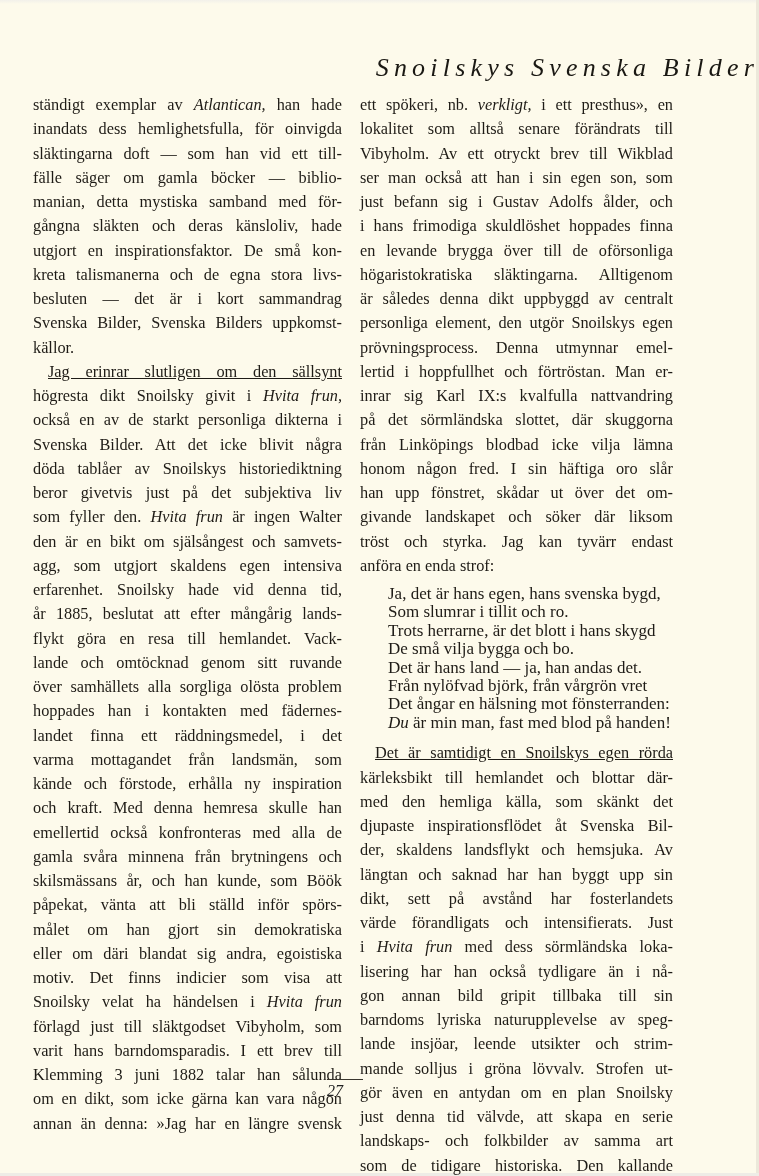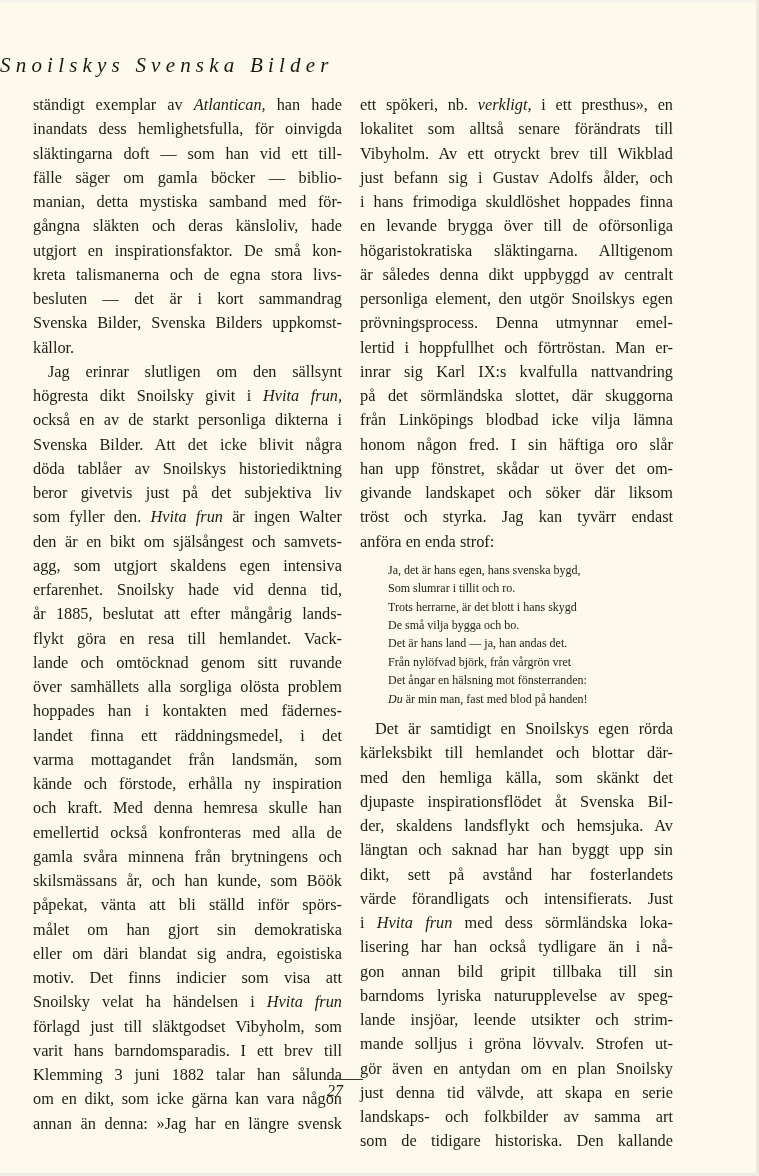--- a/index.html
+++ b/index.html
@@ -16,42 +16,42 @@
   }
   .page-edge-right {
     position: absolute; right: 0; top: 0; width: 3px; height: 1176px;
     background: #ece8da;
   }
   .page-edge-bottom {
     position: absolute; left: 0; bottom: 0; width: 759px; height: 3px;
     background: #eeece6;
   }
   .running-head {
-    position: absolute; left: 0; top: 53px; width: 759px; text-align: left;
+    position: absolute; left: 0; top: 53px; width: 759px; text-align: right;
     font-family: "Liberation Serif", serif; font-style: italic;
-    font-size: 21px; letter-spacing: 5.2px; color: #1a1813;
-    box-sizing: border-box;
+    font-size: 26px; letter-spacing: 5.2px; color: #1a1813;
+    padding-left: 20px; box-sizing: border-box;
   }
   .column {
     position: absolute; top: 93px;
     font-family: "Liberation Serif", serif;
     font-size: 16.3px; line-height: 24.25px;
   }
   .col-left { left: 33px; width: 309px; }
   .col-right { left: 360px; width: 313px; }
   .line {
     display: block; white-space: nowrap; text-align: justify;
     text-align-last: justify; height: 24.25px; overflow: visible;
   }
   .line.last { text-align-last: left; }
-  .line.indent { padding-left: 15px; }
+  .line.indent { padding-left: 15px; text-decoration: underline; }
   .it { font-style: italic; }
   .poem {
     margin-top: 7px; margin-bottom: 9px; padding-left: 28px;
-    font-size: 12px; line-height: 18.4px;
+    font-size: 17px; line-height: 18.4px;
   }
   .poem .pline { display: block; white-space: nowrap; }
   .folio-rule {
     position: absolute; left: 327px; top: 1079px; width: 36px; height: 1px;
     background: #3a362e;
   }
   .folio {
     position: absolute; left: 327px; top: 1082px; width: 36px; text-align: left;
     font-family: "Liberation Serif", serif; font-style: italic; font-size: 16px;
     color: #222;
@@ -110,20 +110,21 @@
     <span class="line"><span>Klemming 3 juni 1882 talar han sålunda</span></span>
     <span class="line"><span>om en dikt, som icke gärna kan vara någon</span></span>
     <span class="line"><span>annan än denna: »Jag har en längre svensk</span></span>
   </div>
 
 <div class="column col-right">
   <div>
       <span class="line"><span>ett spökeri, nb. </span><span class="it">verkligt,</span><span> i ett presthus», en</span></span>
       <span class="line"><span>lokalitet som alltså senare förändrats till</span></span>
       <span class="line"><span>Vibyholm. Av ett otryckt brev till Wikblad</span></span>
+      <span class="line"><span>ser man också att han i sin egen son, som</span></span>
       <span class="line"><span>just befann sig i Gustav Adolfs ålder, och</span></span>
       <span class="line"><span>i hans frimodiga skuldlöshet hoppades finna</span></span>
       <span class="line"><span>en levande brygga över till de oförsonliga</span></span>
       <span class="line"><span>högaristokratiska släktingarna. Alltigenom</span></span>
       <span class="line"><span>är således denna dikt uppbyggd av centralt</span></span>
       <span class="line"><span>personliga element, den utgör Snoilskys egen</span></span>
       <span class="line"><span>prövningsprocess. Denna utmynnar emel-</span></span>
       <span class="line"><span>lertid i hoppfullhet och förtröstan. Man er-</span></span>
       <span class="line"><span>inrar sig Karl IX:s kvalfulla nattvandring</span></span>
       <span class="line"><span>på det sörmländska slottet, där skuggorna</span></span>

